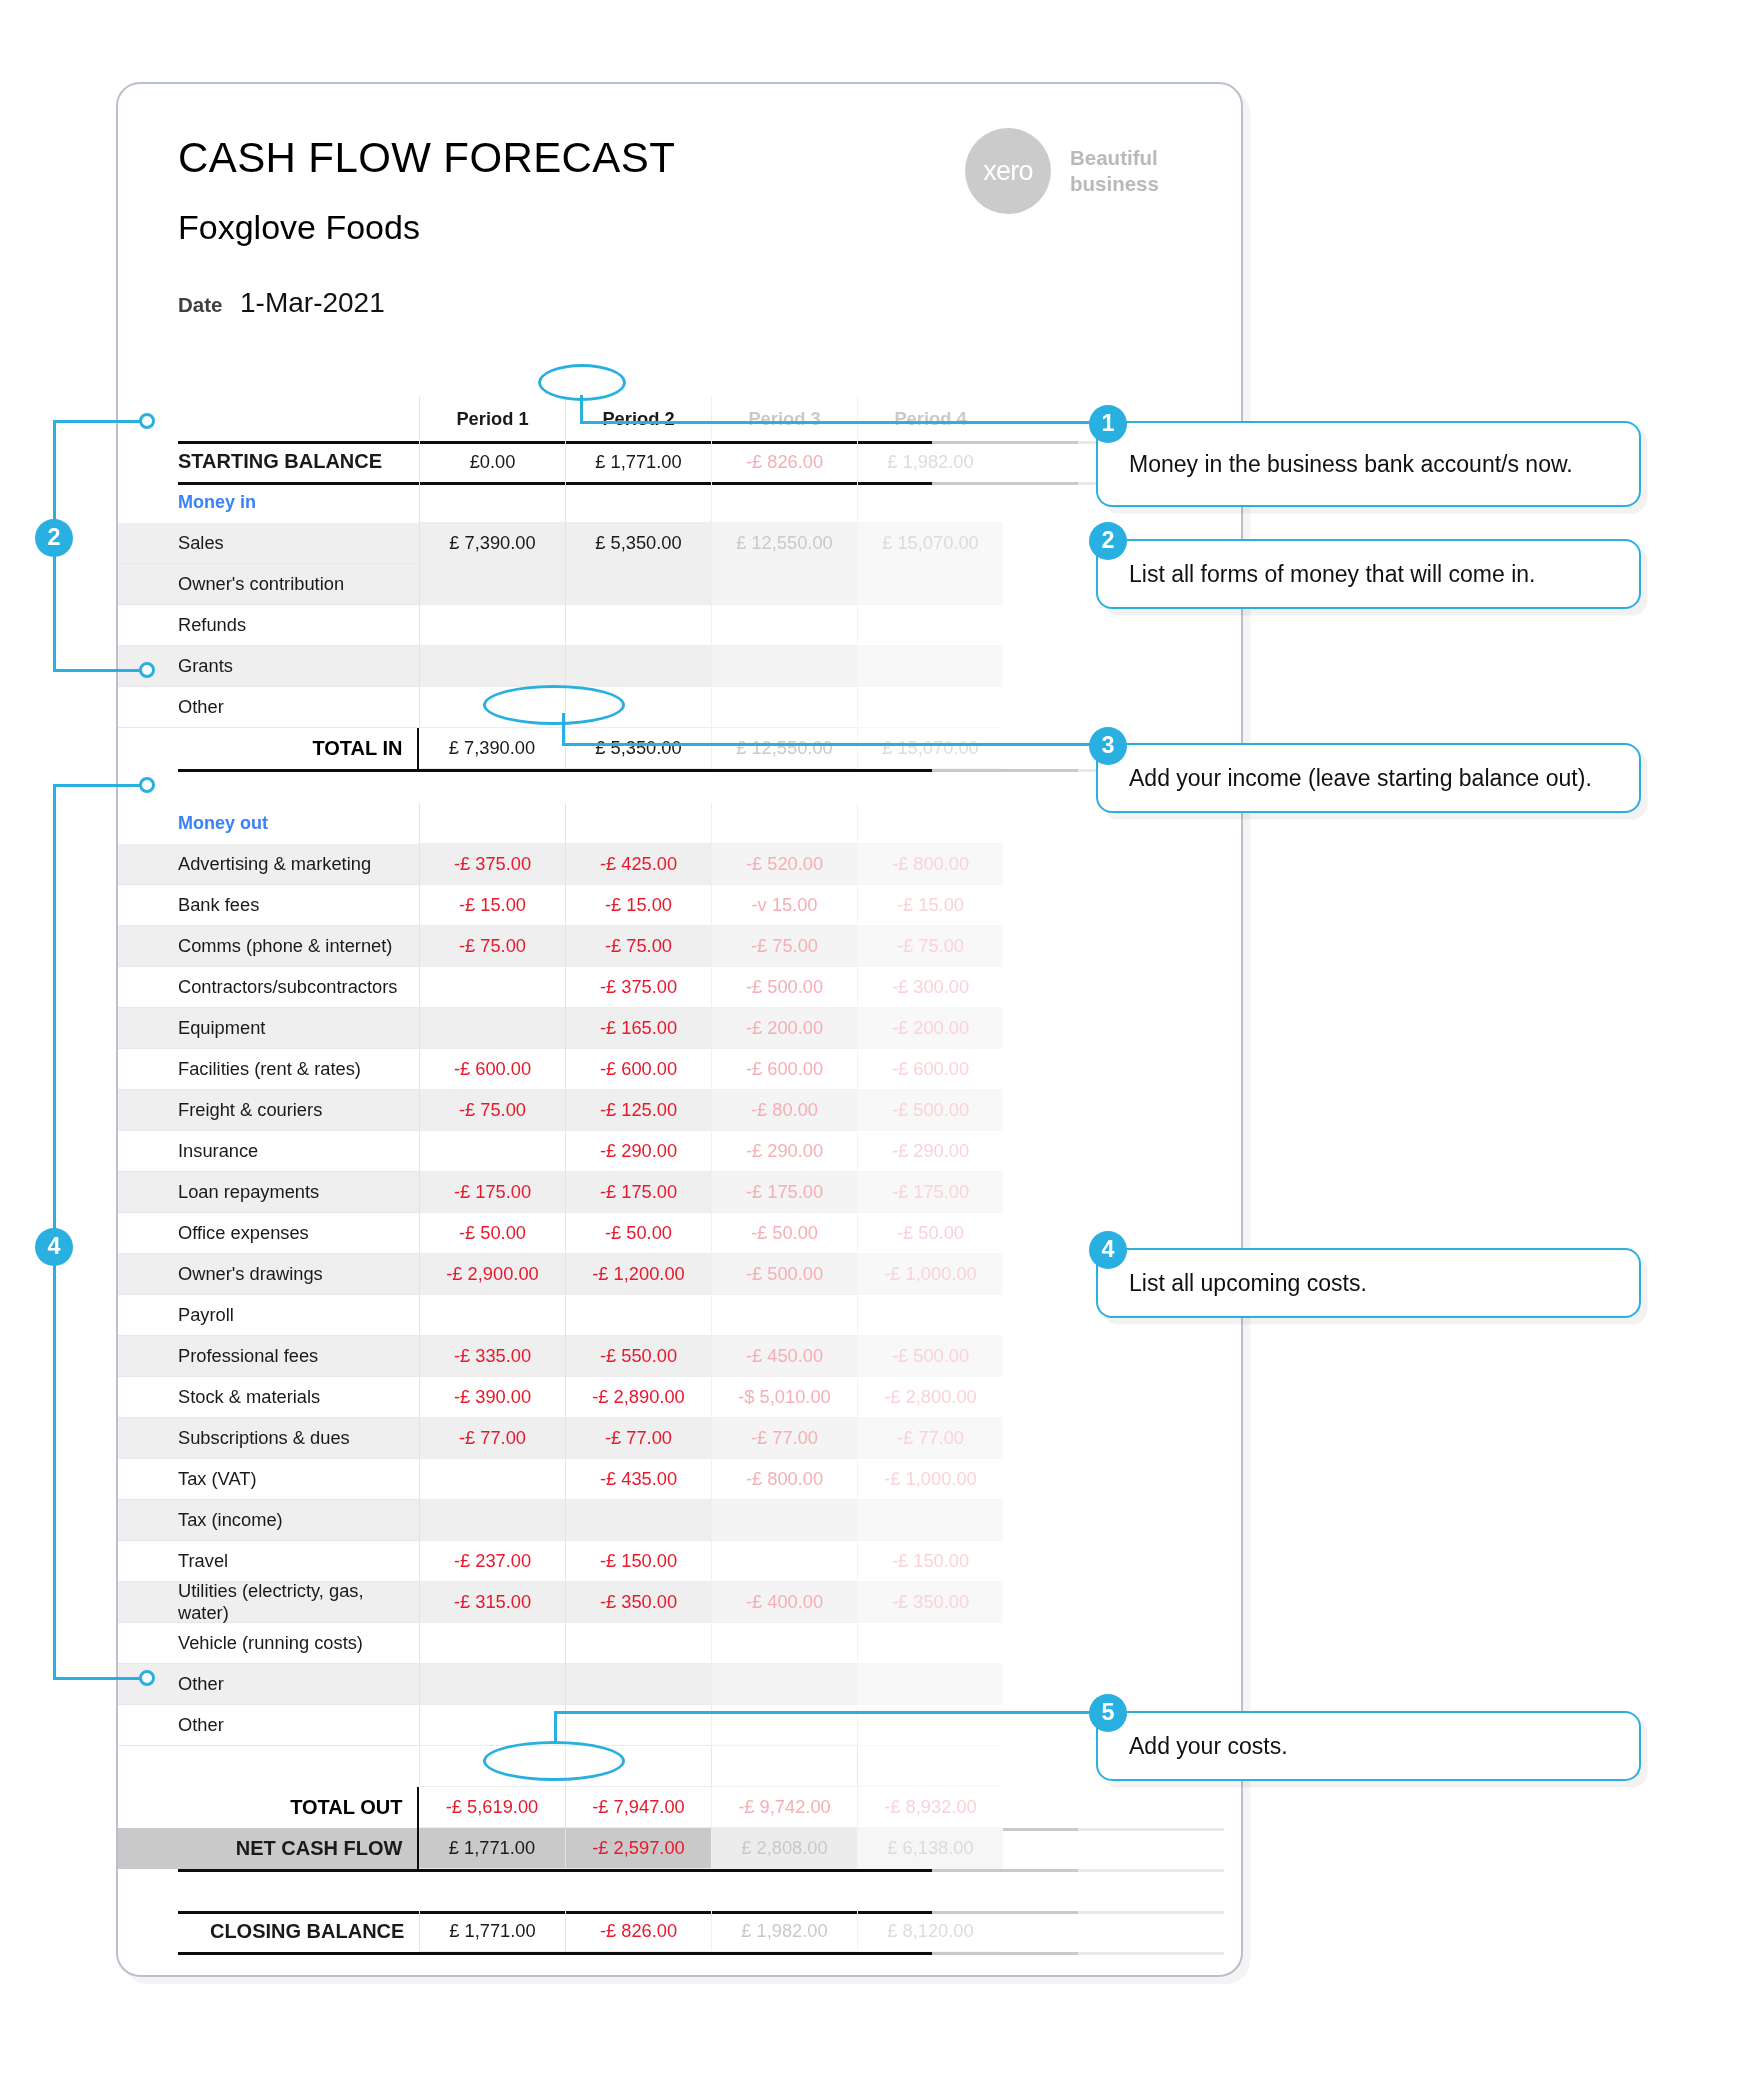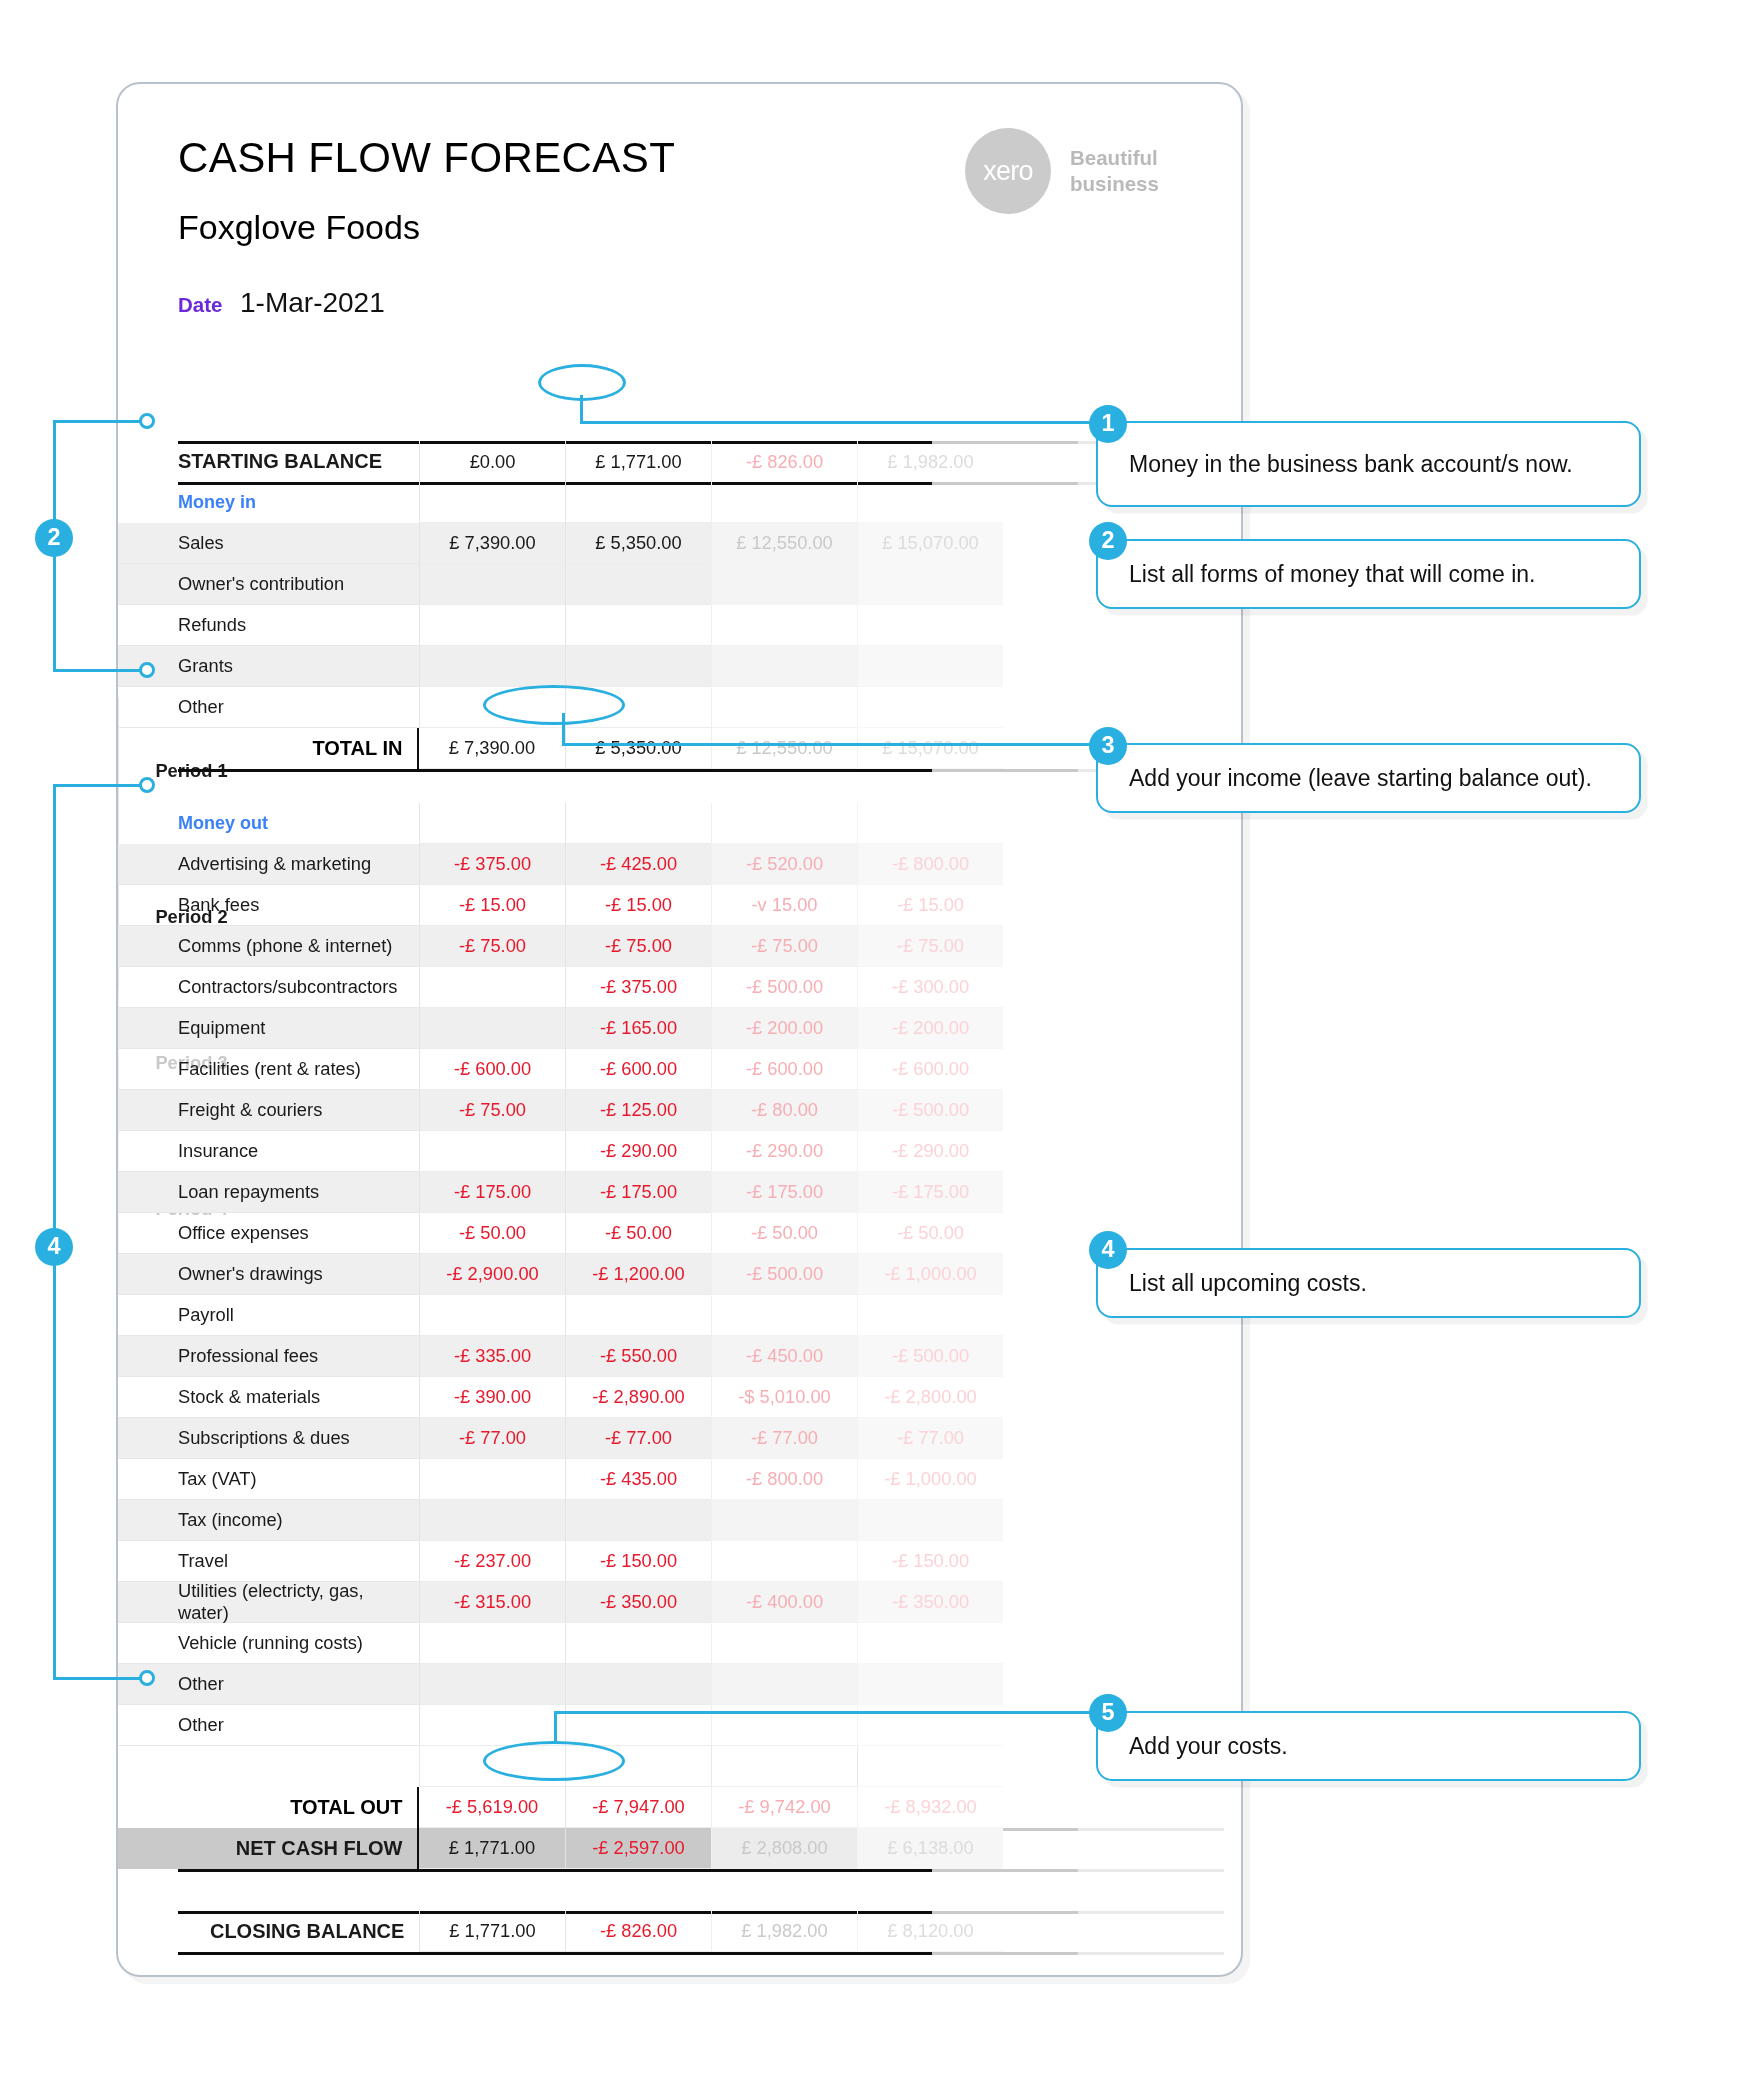--- a/index.html
+++ b/index.html
@@ -26,39 +26,39 @@
   .doc-title {
     position: absolute; left: 60px; top: 50px;
     font-size: 42px; letter-spacing: 0.4px; color: #000; font-weight: 400;
     white-space: nowrap;
   }
   .company {
     position: absolute; left: 60px; top: 124px;
     font-size: 34px; color: #000; font-weight: 400; white-space: nowrap;
   }
   .date-wrap { position: absolute; left: 60px; top: 203px; display: flex; align-items: baseline; gap: 17.6px; }
-  .date-label { font-size: 20.5px; font-weight: 700; color: #6d28d9; }
+  .date-label { font-size: 20.5px; font-weight: 700; color: #404040; }
   .date-value { font-size: 28px; font-weight: 400; color: #111; }
 
   .brand { position: absolute; left: 847px; top: 44px; display: flex; align-items: center; gap: 19px; }
   .xero-mark {
     width: 86px; height: 86px; border-radius: 50%;
     background: #cbcbcb; position: relative; flex: 0 0 auto;
   }
   .xero-mark .wordmark {
     position: absolute; inset: 0;
     display: flex; align-items: center; justify-content: center;
     color: #fff; font-size: 27px; letter-spacing: -0.7px; font-weight: 400;
   }
   .brand-tag { font-size: 20.5px; line-height: 1.28; color: #b9b9b9; font-weight: 700; }
 
   
   .tbl { position: absolute; left: 0px; top: 313px; width: 1127px; }
   .row { display: flex; height: 41px; align-items: stretch; position: relative; }
-  .row.hdr { height: 44px; flex-direction: column; }
+  .row.hdr { height: 44px; }
   .c-label {
     width: 301px; flex: 0 0 301px; padding-left: 60px; display: flex; align-items: center;
     font-size: 18.3px; color: #1a1a1a;
   }
   .c-num {
     width: 146px; flex: 0 0 146px; display: flex; align-items: center; justify-content: center;
     font-size: 18.3px; color: #1a1a1a; white-space: nowrap;
   }
   .c-tail { flex: 1 1 auto; }
 

